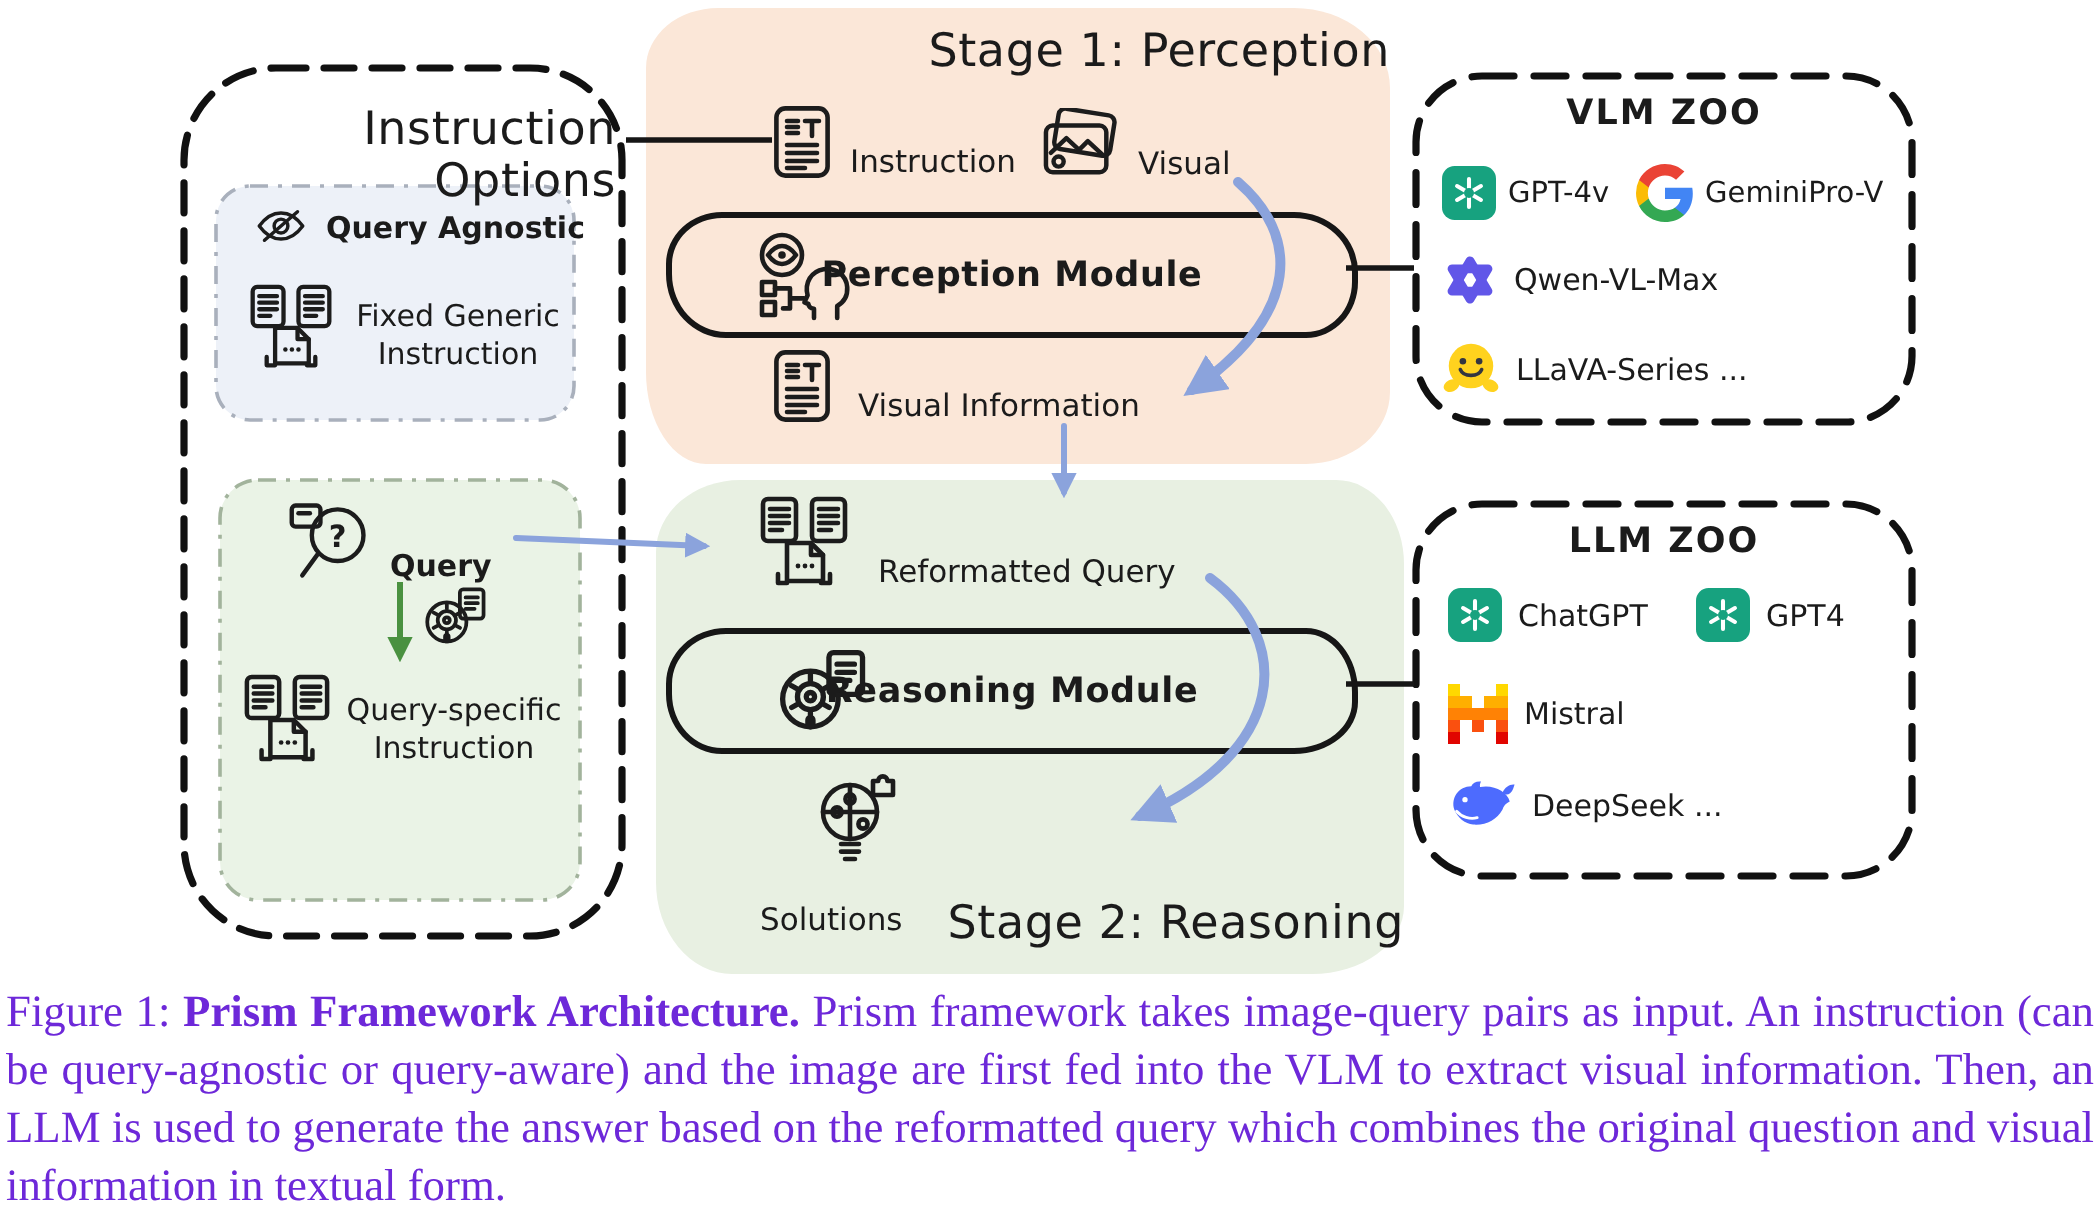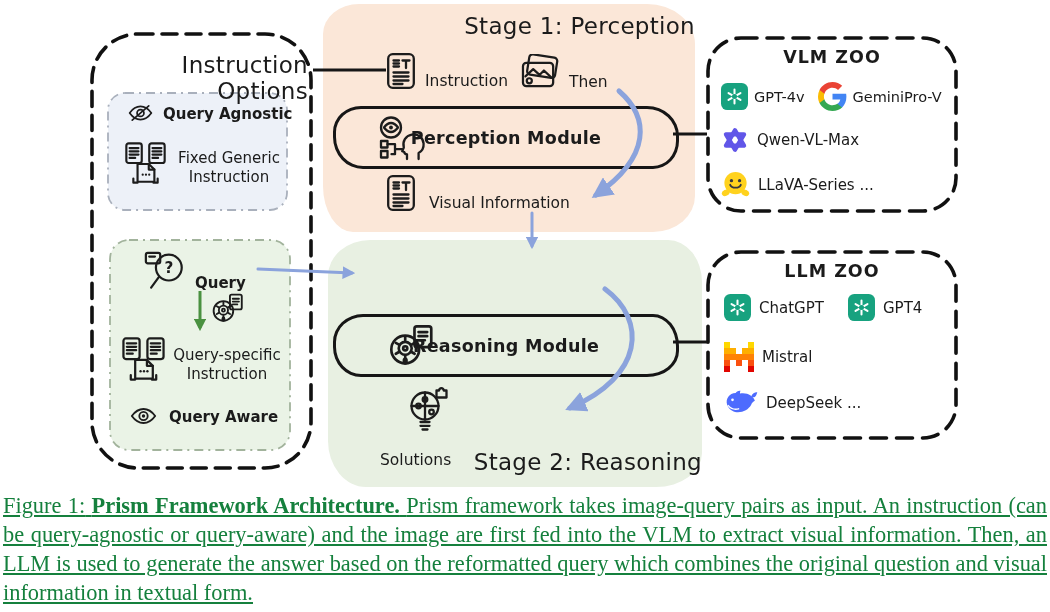--- a/index.html
+++ b/index.html
@@ -25,21 +25,21 @@
   #rmod{left:333px;top:314px;width:340px;height:57px;border-radius:30px 26px 32px 28px/28px 32px 26px 30px;}
   .module .mlabel{position:absolute;left:0;right:0;text-align:center;font-size:17.5px;font-weight:bold;letter-spacing:.3px;}
   .mic{position:absolute;top:6px;}
   .zoo-title{position:absolute;width:100%;text-align:center;font-weight:bold;font-size:17.5px;letter-spacing:1px;}
   .zrow{position:absolute;display:flex;align-items:center;gap:8px;font-size:14.5px;}
   .pair{display:flex;align-items:center;gap:8px;}
   .w116{width:116px;}
   .sub2{line-height:1.22;text-align:center;font-size:15px;}
   .caption{position:absolute;left:3px;top:491px;width:1044px;z-index:3;
            font-family:"Liberation Serif","DejaVu Serif",serif;font-size:22.4px;
-           line-height:29px;color:#15803d;text-align:justify;text-decoration:underline;}
+           line-height:29px;color:#6d28d9;text-align:justify;}
   .ic{display:block;flex:none;}
   .hand{stroke:#1c1c1c;stroke-width:2.3;fill:none;stroke-linecap:round;stroke-linejoin:round;}
 </style>
 </head>
 <body>
 
 <div class="fig">
 
   <svg width="0" height="0" style="position:absolute">
     <defs>
@@ -220,52 +220,52 @@
   </div>
   <svg class="content ic" style="left:211px;top:293px;" width="33" height="31" viewBox="0 0 40 38">
       <use href="#sym-braindoc"></use>
     </svg>
   <div class="content row" style="left:121px;top:336px;gap:5px;">
     <svg class="ic" width="45" height="47">
         <use href="#sym-docs"></use>
       </svg>
     <div class="sub2" style="width:112px;">Query-specific Instruction</div>
   </div>
-  <div class="content row" style="left:129px;top:406px;gap:11px;">
-    <svg class="ic" width="29" height="20">
-        <use href="#sym-eye"></use>
-      </svg>
-    <span class="b">Query Aware</span>
-  </div>
 
   <div class="content row" style="left:386px;top:52px;gap:9px;">
     <svg class="ic" width="30" height="38">
         <use href="#sym-doc"></use>
       </svg>
     <span class="lbl">Instruction</span>
   </div>
   <div class="content row" style="left:519px;top:54px;gap:7px;">
     <svg class="ic" width="43" height="37">
         <use href="#sym-image"></use>
       </svg>
-    <span class="lbl">Then</span>
+    <span class="lbl">Visual</span>
   </div>
   <div id="pmod" class="module">
     <svg class="ic mic" style="left:40px;" width="54" height="46">
         <use href="#sym-perc"></use>
       </svg>
     <div class="mlabel">Perception Module</div>
   </div>
   <div class="content row" style="left:386px;top:174px;gap:13px;">
     <svg class="ic" width="30" height="38">
         <use href="#sym-doc"></use>
       </svg>
     <span class="lbl">Visual Information</span>
   </div>
 
+  <div class="content row" style="left:379px;top:247px;gap:14px;">
+    <svg class="ic" width="46" height="48">
+        <use href="#sym-docs"></use>
+      </svg>
+    <span class="lbl">Reformatted Query</span>
+  </div>
   <div id="rmod" class="module">
     <svg class="ic mic" style="left:50px;top:7px;" width="50" height="44" viewBox="0 0 40 38">
         <use href="#sym-braindoc"></use>
       </svg>
     <div class="mlabel">Reasoning Module</div>
   </div>
   <div class="content row" style="left:380px;top:385px;gap:16px;flex-direction:column;">
     <svg class="ic" width="44" height="50">
         <use href="#sym-sol"></use>
       </svg>

